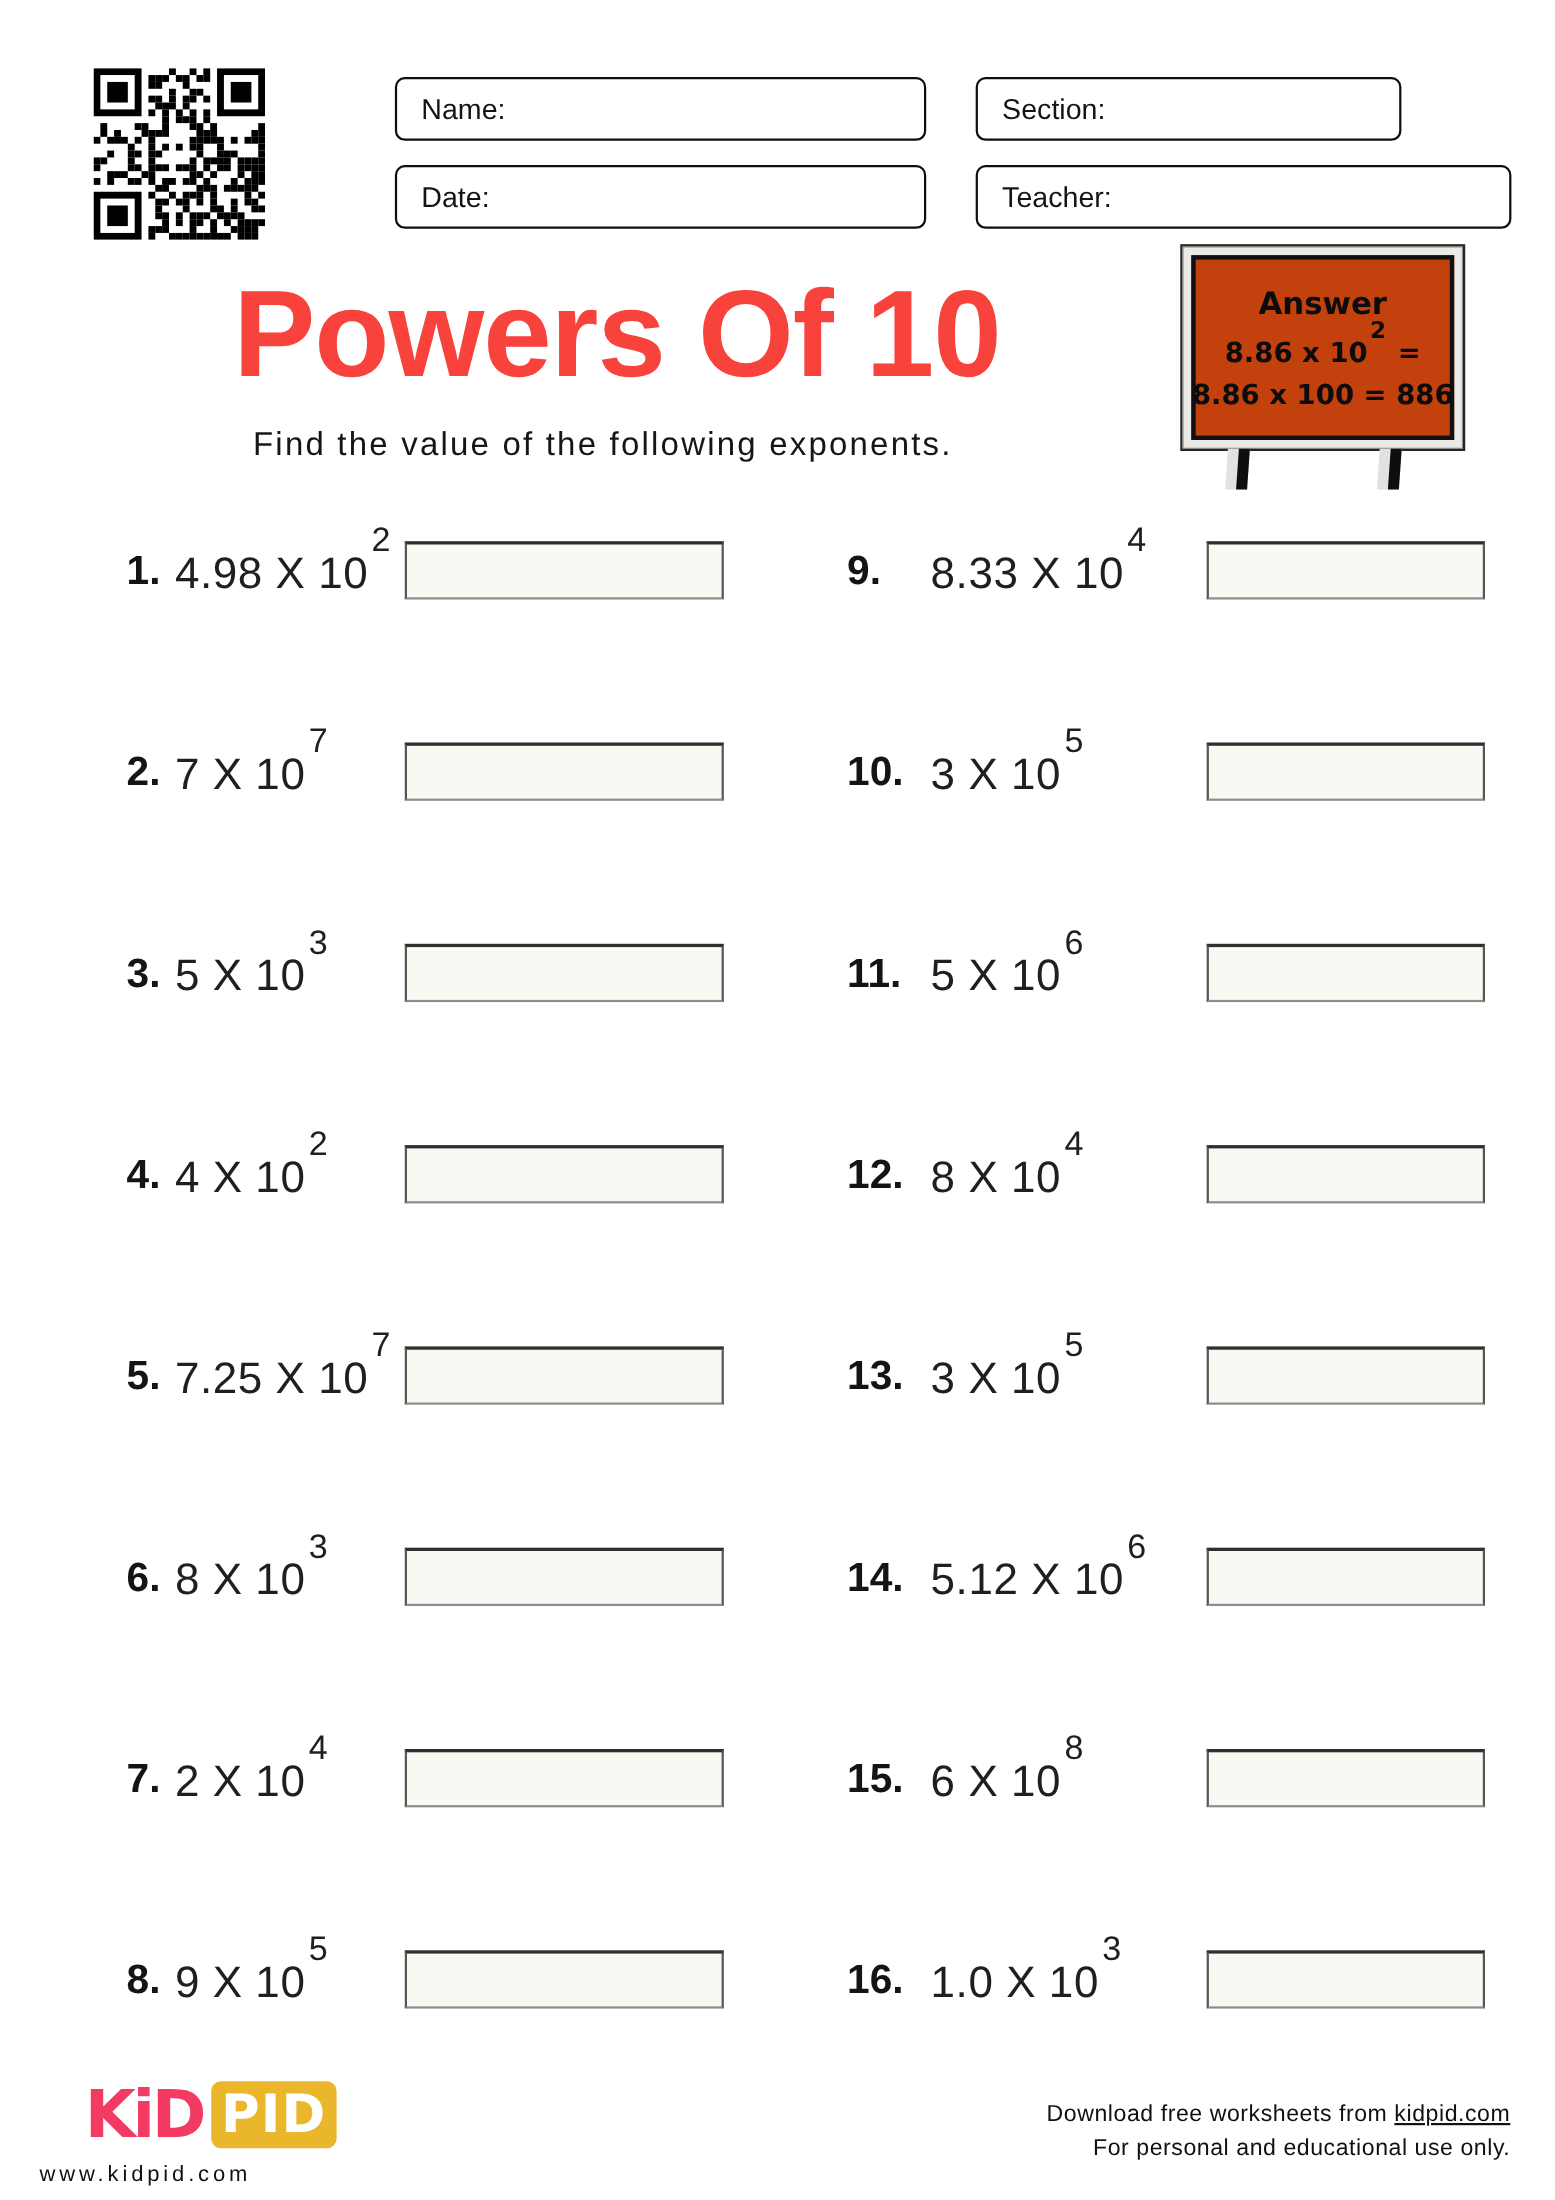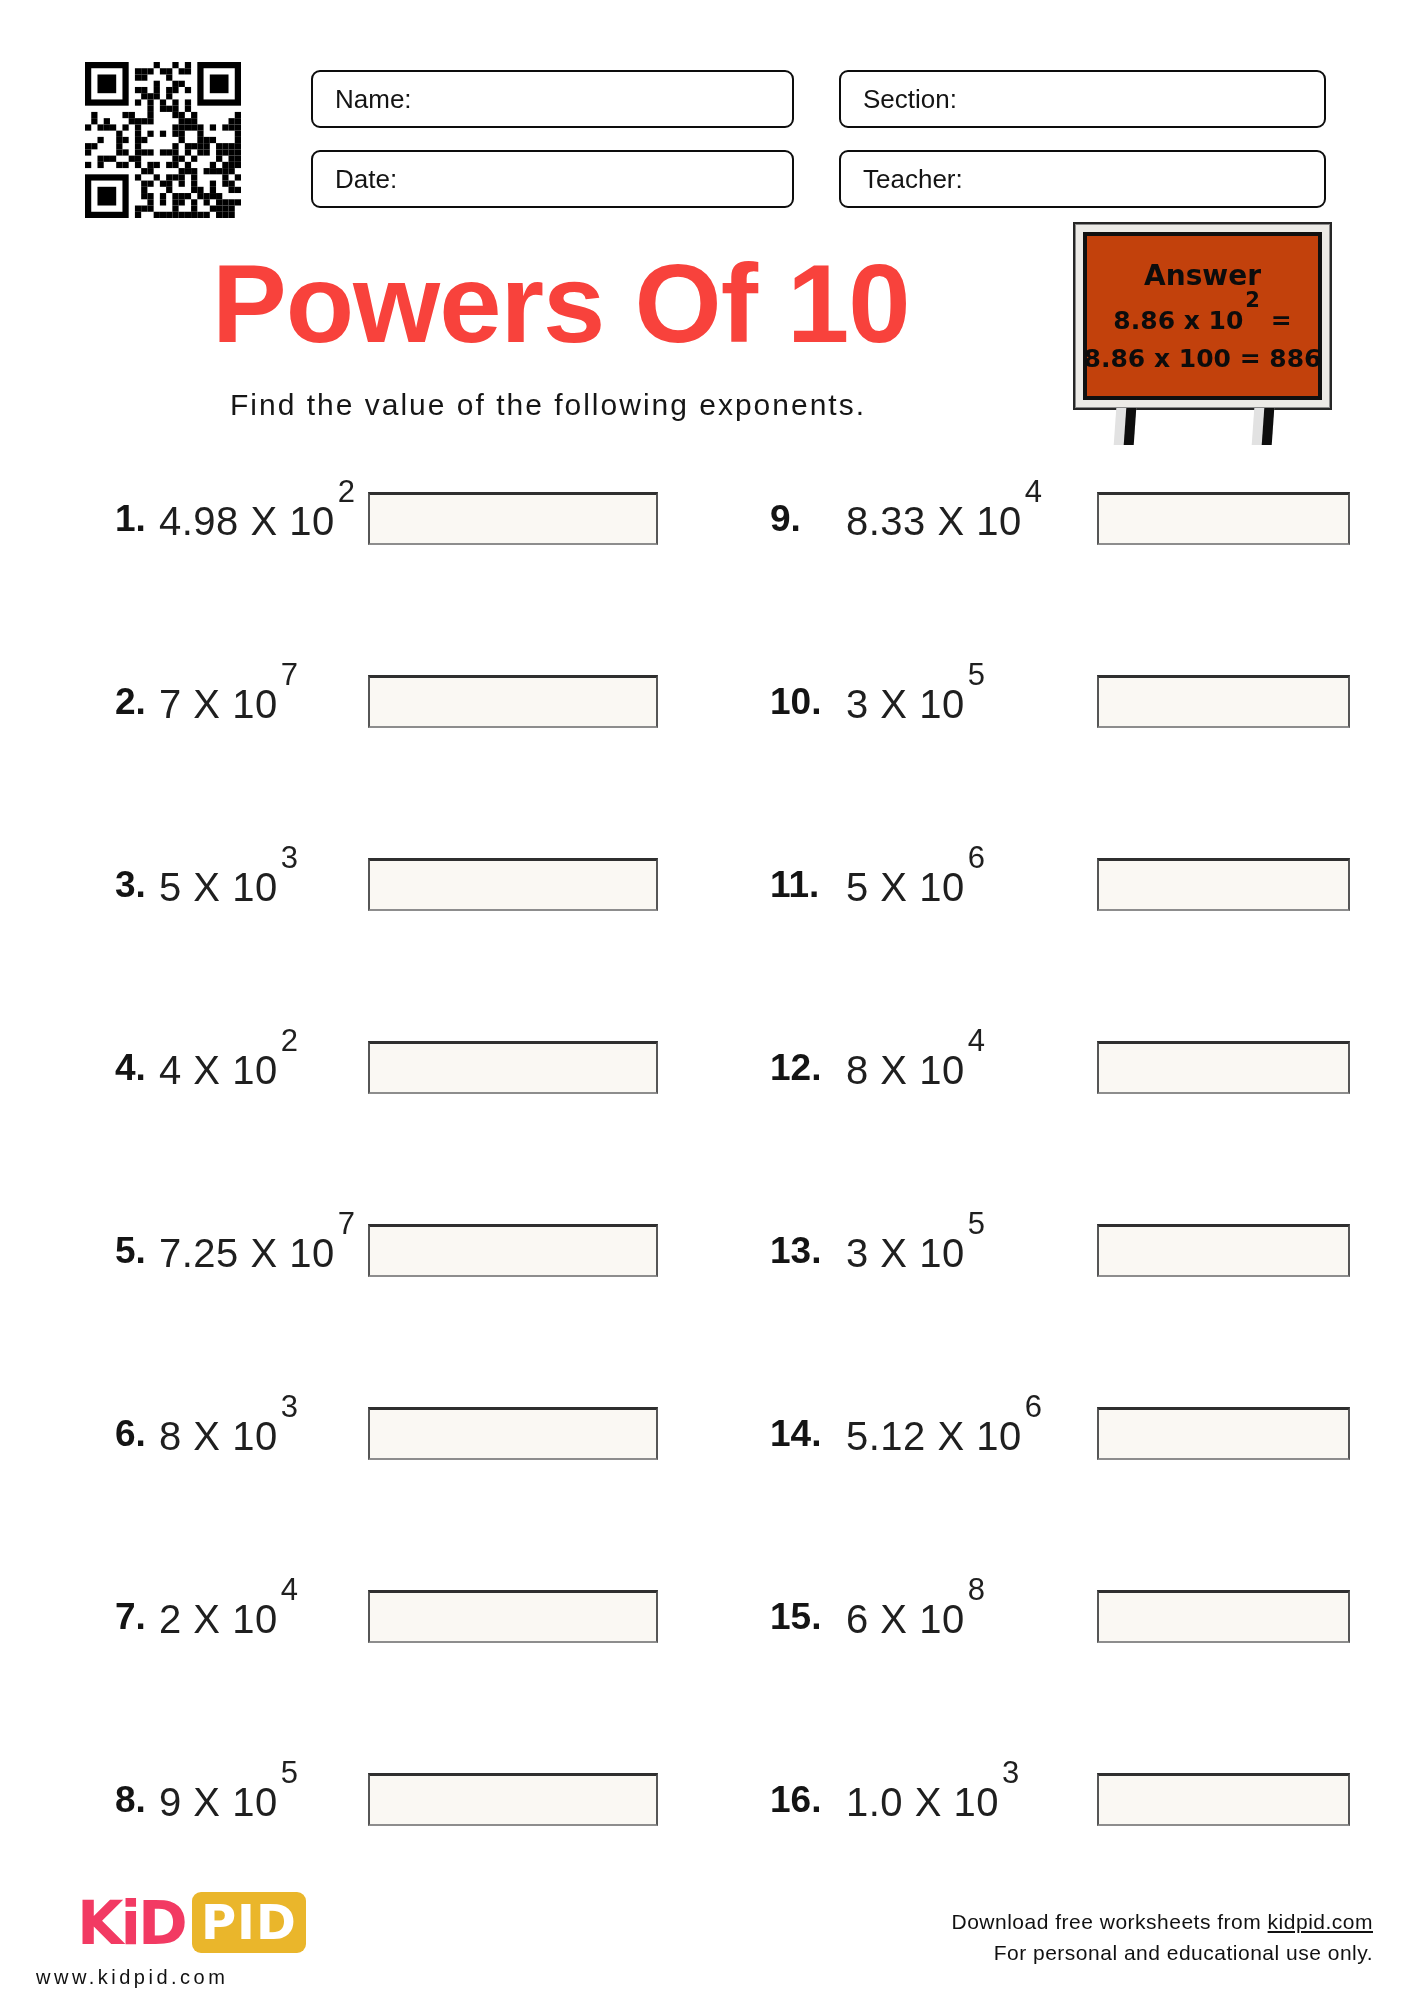--- a/index.html
+++ b/index.html
@@ -4,23 +4,23 @@
 <style>
   * { box-sizing: border-box; margin: 0; padding: 0; }
   html,body { background:#ffffff; }
   body { font-family: "Liberation Sans", sans-serif; color:#1c1c1c; }
   .sheet { position:relative; width:1414px; height:2000px; background:#ffffff; overflow:hidden; }
 
   
   .qr { position:absolute; left:85px; top:62px; width:156px; height:156px; }
   .field { position:absolute; height:58px; border:2.5px solid #0d0d0d; border-radius:9px;
            background:#fff; display:flex; align-items:center; padding-left:22px;
-           font-size:26px; color:#141414; }
+           font-size:26px; color:#141414;margin-left:48px; }
   .f-name    { left:311px; top:70px;  width:483px; }
-  .f-section { left:839px; top:70px;  width:487px; }
+  .f-section { left:839px; top:70px;  width:387px; }
   .f-date    { left:311px; top:150px; width:483px; }
   .f-teacher { left:839px; top:150px; width:487px; }
 
   
   .title { position:absolute; left:212px; top:248px; font-size:112px; line-height:1;
            font-weight:800; color:#f8423c; letter-spacing:-1px; white-space:nowrap; }
   .subtitle { position:absolute; left:230px; top:388px; font-size:30px; letter-spacing:2px;
               color:#161616; white-space:nowrap; }
 
   

